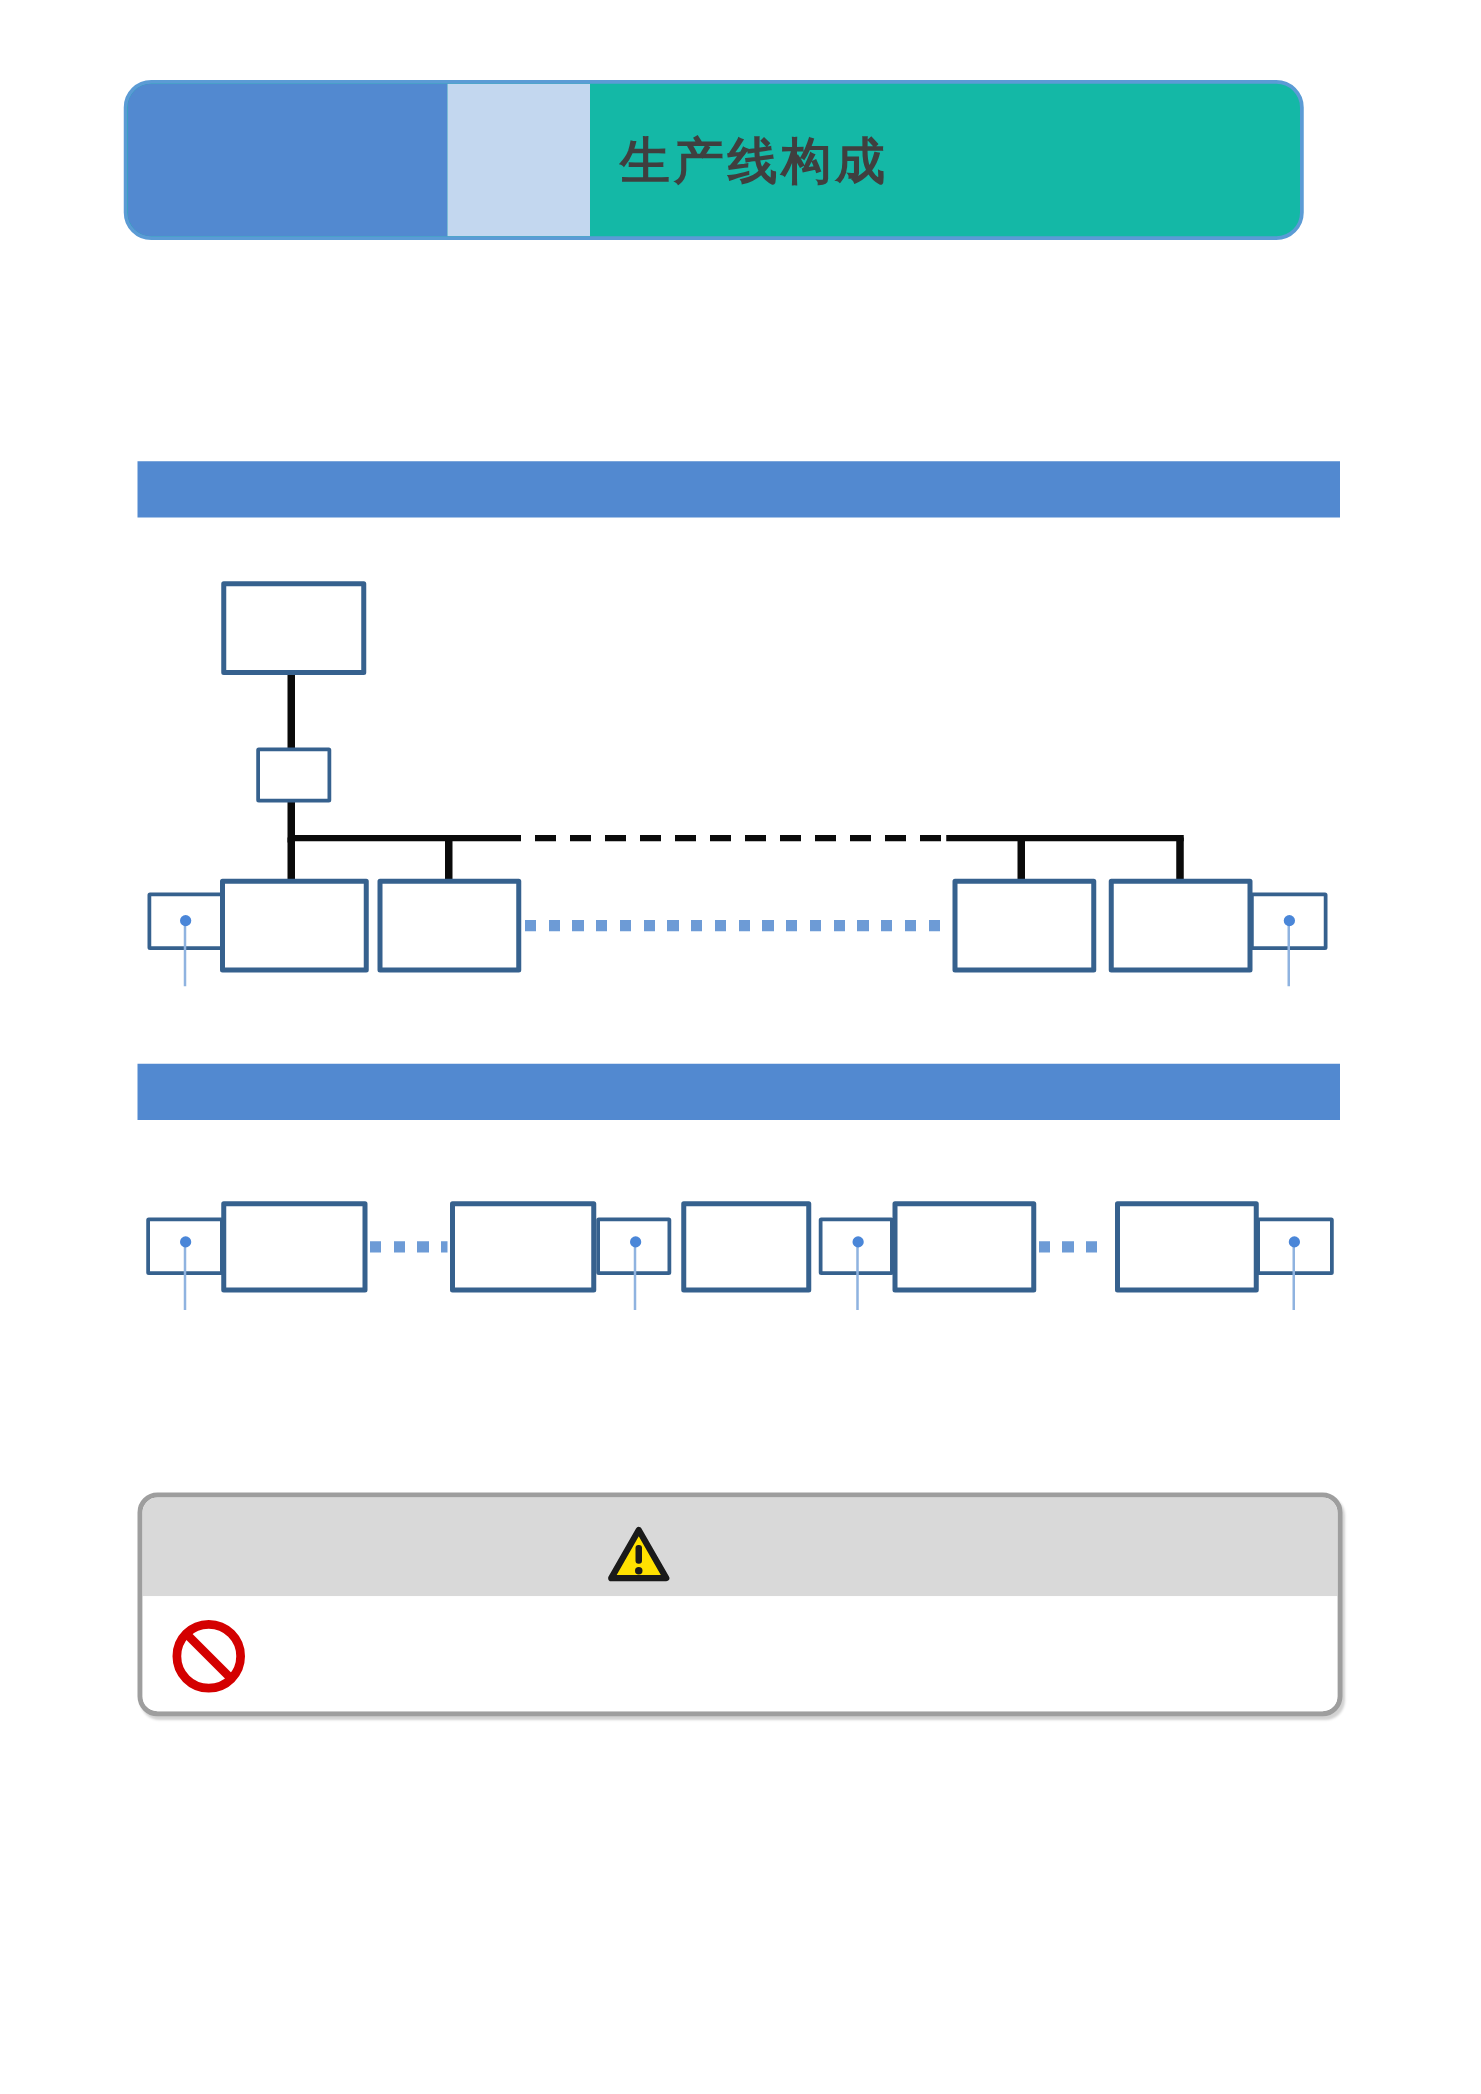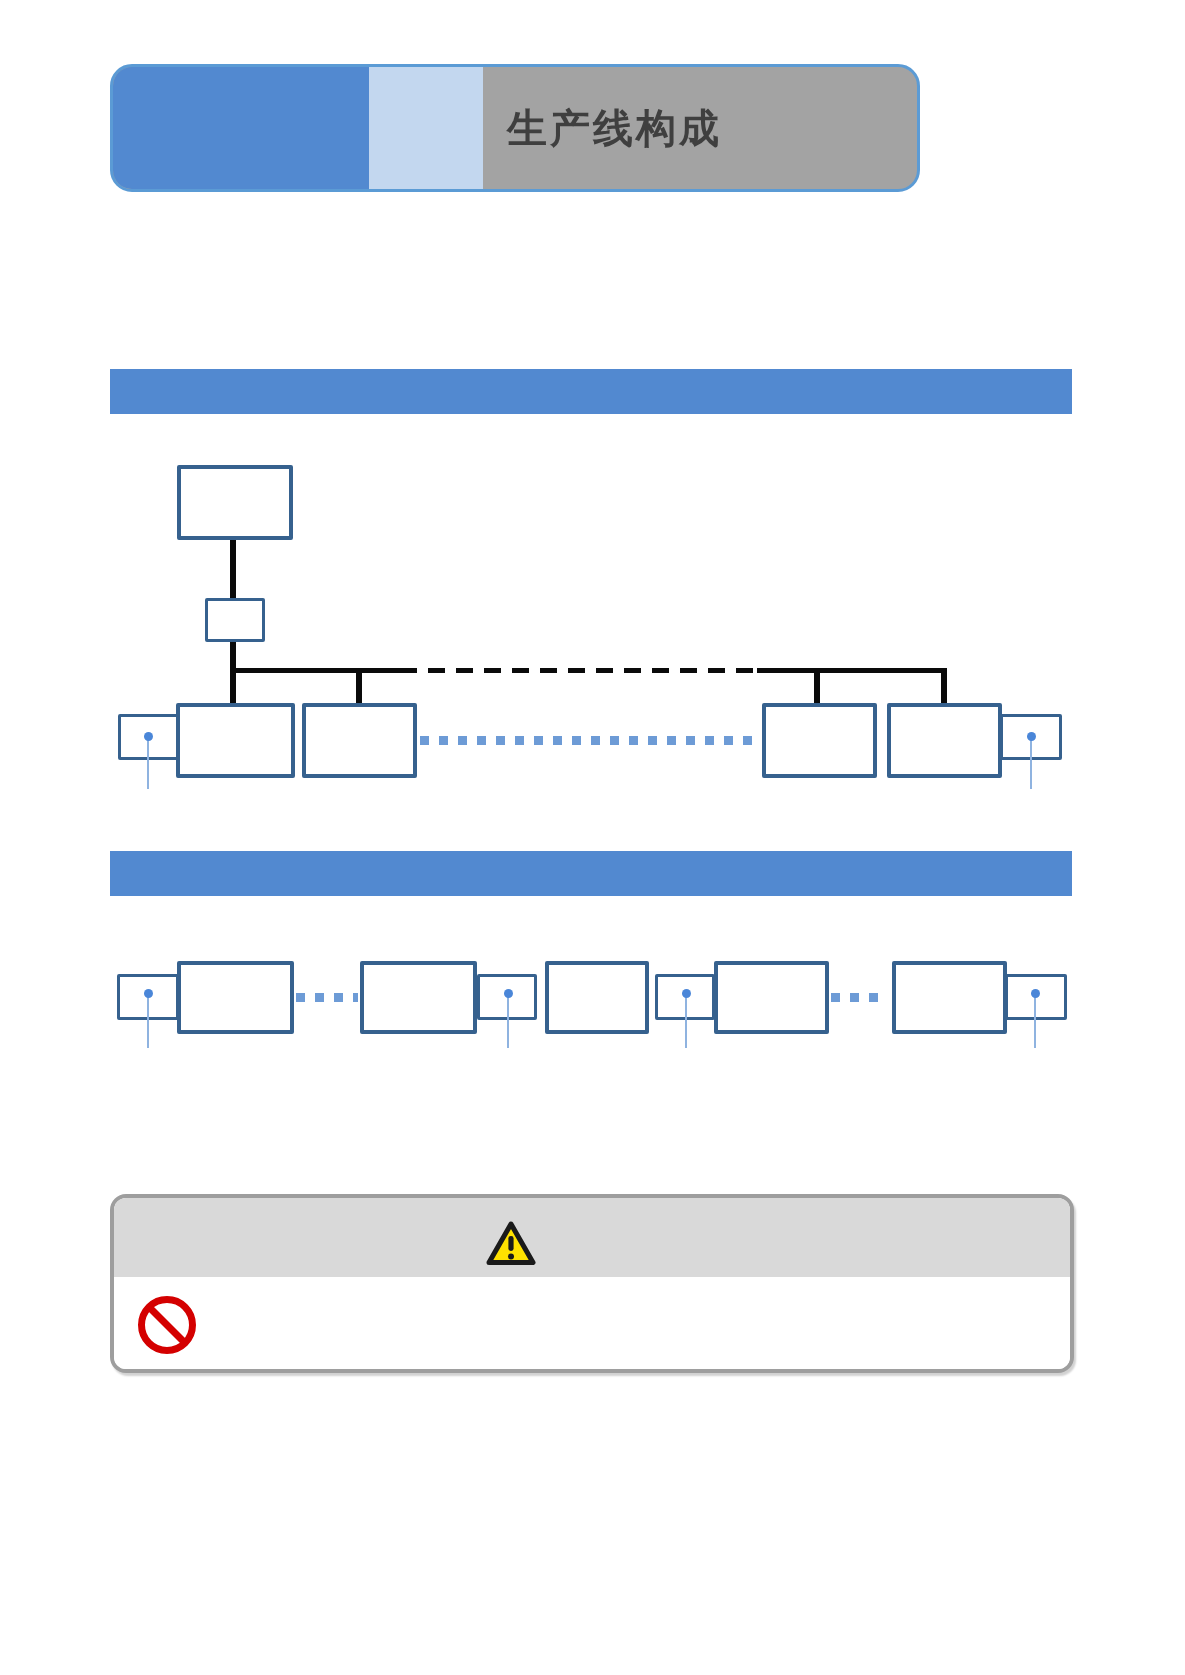--- a/index.html
+++ b/index.html
@@ -1,20 +1,20 @@
 <!DOCTYPE html>
 <html><head>
 <meta charset="utf-8">
 <style>
   html,body{margin:0;padding:0;background:#ffffff;font-family:"Liberation Sans",sans-serif;}
   .page{position:relative;width:1185px;height:1675px;background:#ffffff;overflow:hidden;}
 
   
-  .banner{position:absolute;left:110px;top:64px;width:810px;height:128px;border:3px solid #5B9BD5;
-          border-radius:22px;overflow:hidden;display:flex;background:#a3a3a3;box-sizing:border-box;}
+  .banner{position:absolute;left:99px;top:64px;width:944px;height:128px;border:3px solid #5B9BD5;
+          border-radius:22px;overflow:hidden;display:flex;background:#14b8a6;box-sizing:border-box;}
   .banner-solid{width:256px;height:100%;background:#5289D0;flex:0 0 auto;}
   .banner-light{width:114px;height:100%;background:#C3D7EF;flex:0 0 auto;}
   .banner-title{display:flex;align-items:center;padding-left:24px;font-size:40px;font-weight:bold;
                 color:#3F3F3F;letter-spacing:3px;}
 
   
   .section-bar{position:absolute;left:110px;width:962px;height:45px;background:#5289D0;
                color:#ffffff;font-size:24px;line-height:45px;padding-left:14px;box-sizing:border-box;}
   .section-bar.one{top:369px;}
   .section-bar.two{top:851px;}

